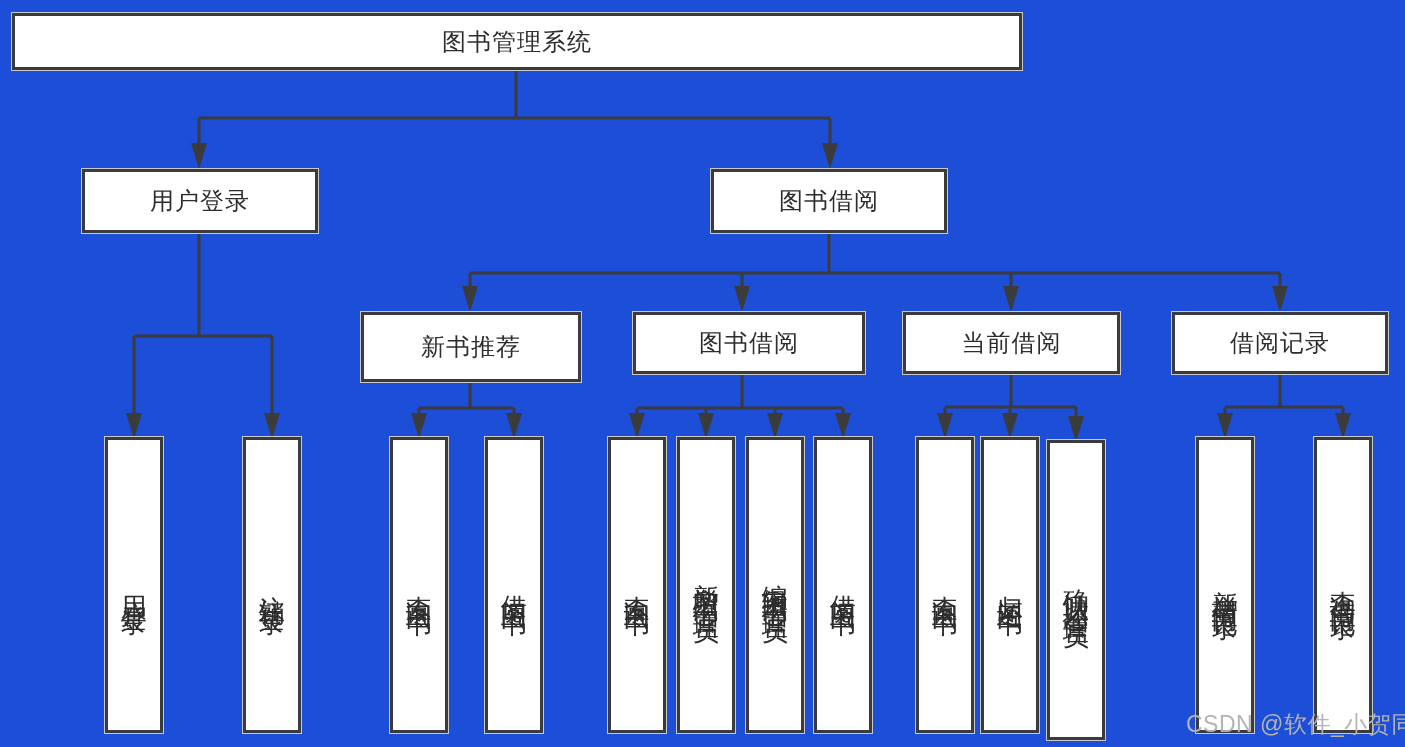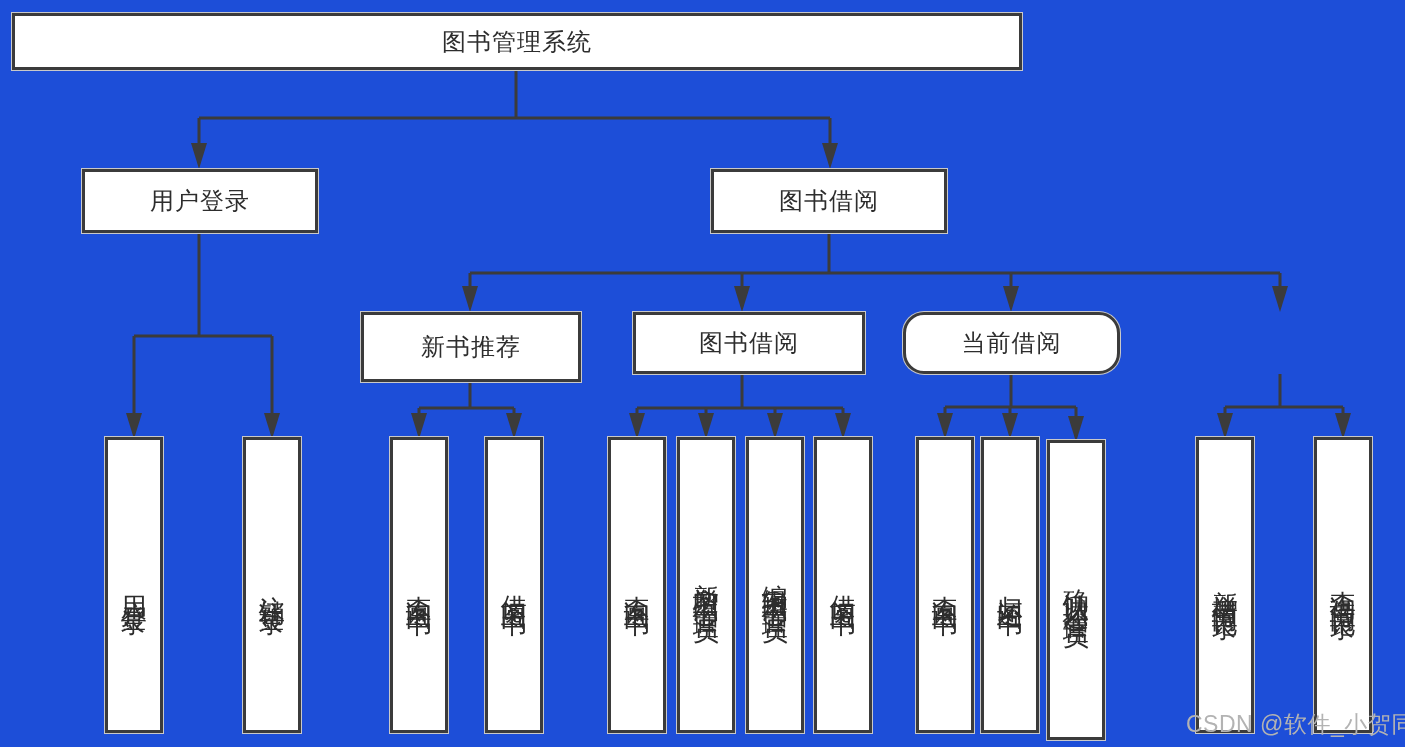--- a/index.html
+++ b/index.html
@@ -134,22 +134,25 @@
   <div class="box" style="left:711px; top:169px; width:236px; height:64px;">
     <span class="hlabel">图书借阅</span>
   </div>
 
   <div class="box" style="left:361px; top:312px; width:220px; height:70px;">
     <span class="hlabel">新书推荐</span>
   </div>
   <div class="box" style="left:633px; top:312px; width:232px; height:62px;">
     <span class="hlabel">图书借阅</span>
   </div>
-  <div class="box" style="left:903px; top:312px; width:217px; height:62px;border-radius:21px;">
+  <div class="box" style="left:903px; top:312px; width:217px; height:62px;">
     <span class="hlabel">当前借阅</span>
+  </div>
+  <div class="box" style="left:1172px; top:312px; width:216px; height:62px;">
+    <span class="hlabel">借阅记录</span>
   </div>
 
   <div class="box vbox" style="left:105px; top:437px; width:58px; height:296px;">
     <span class="vlabel">用户登录</span>
   </div>
   <div class="box vbox" style="left:243px; top:437px; width:58px; height:296px;">
     <span class="vlabel">注销登录</span>
   </div>
 
   <div class="box vbox" style="left:390px; top:437px; width:58px; height:296px;">

